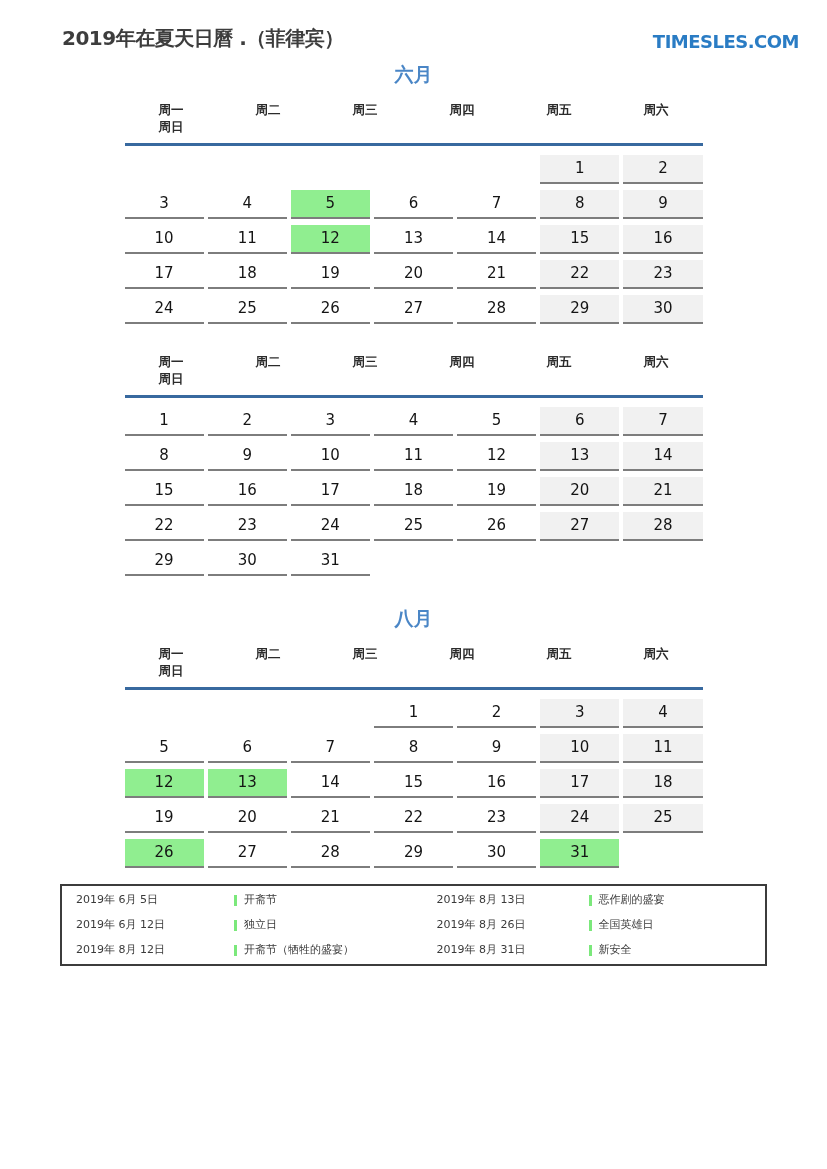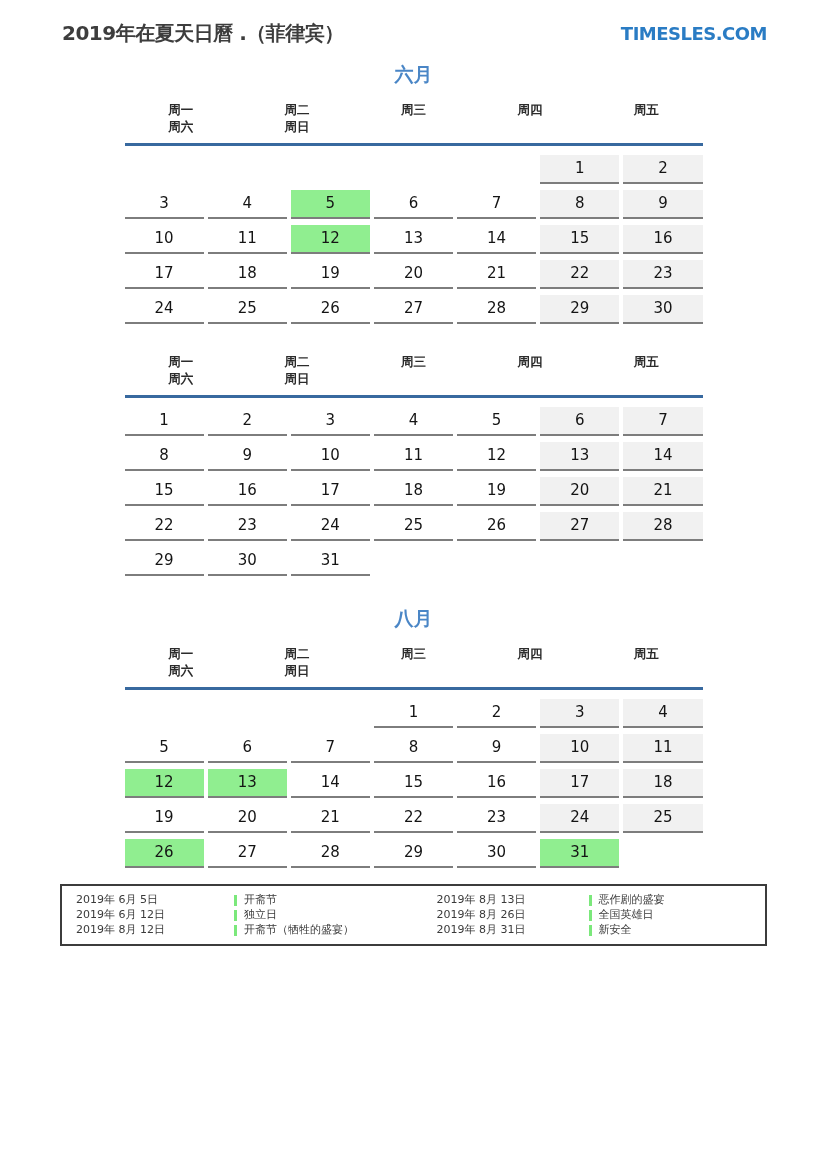--- a/index.html
+++ b/index.html
@@ -8,22 +8,22 @@
     width: 827px;
     height: 1169px;
     position: relative;
     font-family: "DejaVu Sans", "Liberation Sans", sans-serif;
     color: #1a1a1a;
     overflow: hidden;
   }
   .page-header {
     display: flex;
     justify-content: space-between;
-    align-items: flex-start;
-    padding: 20px 60px 0 62px;
+    align-items: flex-end;
+    padding: 20px 28px 0 62px;
     height: 52px;
   }
   .doc-title {
     font-size: 20px;
     font-weight: bold;
     color: #3d3d3d;
     letter-spacing: -0.5px;
   }
   .site-logo {
     font-size: 18px;
@@ -41,21 +41,21 @@
   .month-section.later { margin-top: 30px; }
   .month-title {
     text-align: center;
     font-size: 19px;
     font-weight: bold;
     color: #4a86c6;
     margin-bottom: 14px;
   }
   .weekday-row {
     display: grid;
-    grid-template-columns: repeat(5, 1fr);
+    grid-template-columns: repeat(6, 1fr);
     column-gap: 4px;
     margin-bottom: 7px;
   }
   .weekday-cell {
     text-align: center;
     font-size: 12.5px;
     font-weight: bold;
     color: #2b2b2b;
   }
   .month-divider {
@@ -83,21 +83,21 @@
   .day-cell.empty { border-bottom: none; background: transparent; }
   .legend-box {
     width: 707px;
     margin: 16px auto 0 auto;
     border: 2px solid #3c3c3c;
     padding: 7px 14px 8px 14px;
     display: flex;
   }
   .legend-col {
     display: grid;
-    row-gap: 2px;
+    row-gap: 12px;
   }
   .legend-col.left  { grid-template-columns: 158px 1fr; width: 368px; }
   .legend-col.right { grid-template-columns: 152px 1fr; width: 321px; }
   .legend-date {
     font-size: 11px;
     color: #3a3a3a;
     line-height: 13px;
     white-space: nowrap;
   }
   .legend-label {

